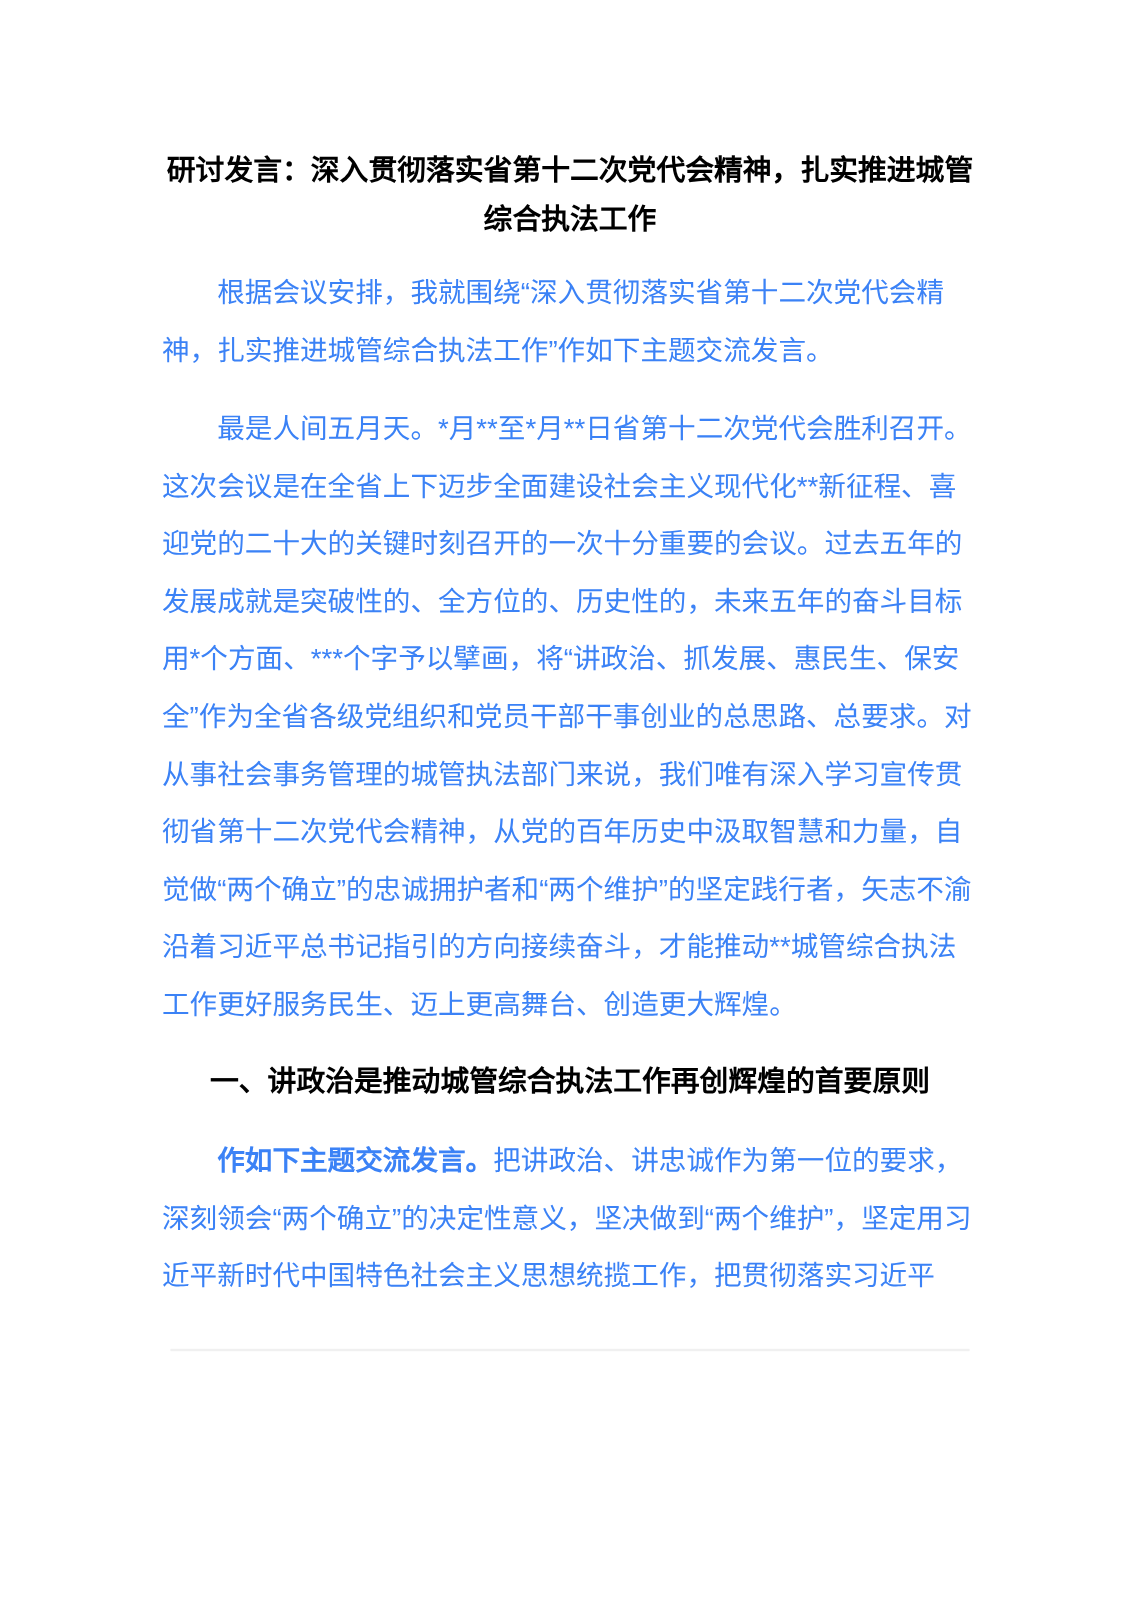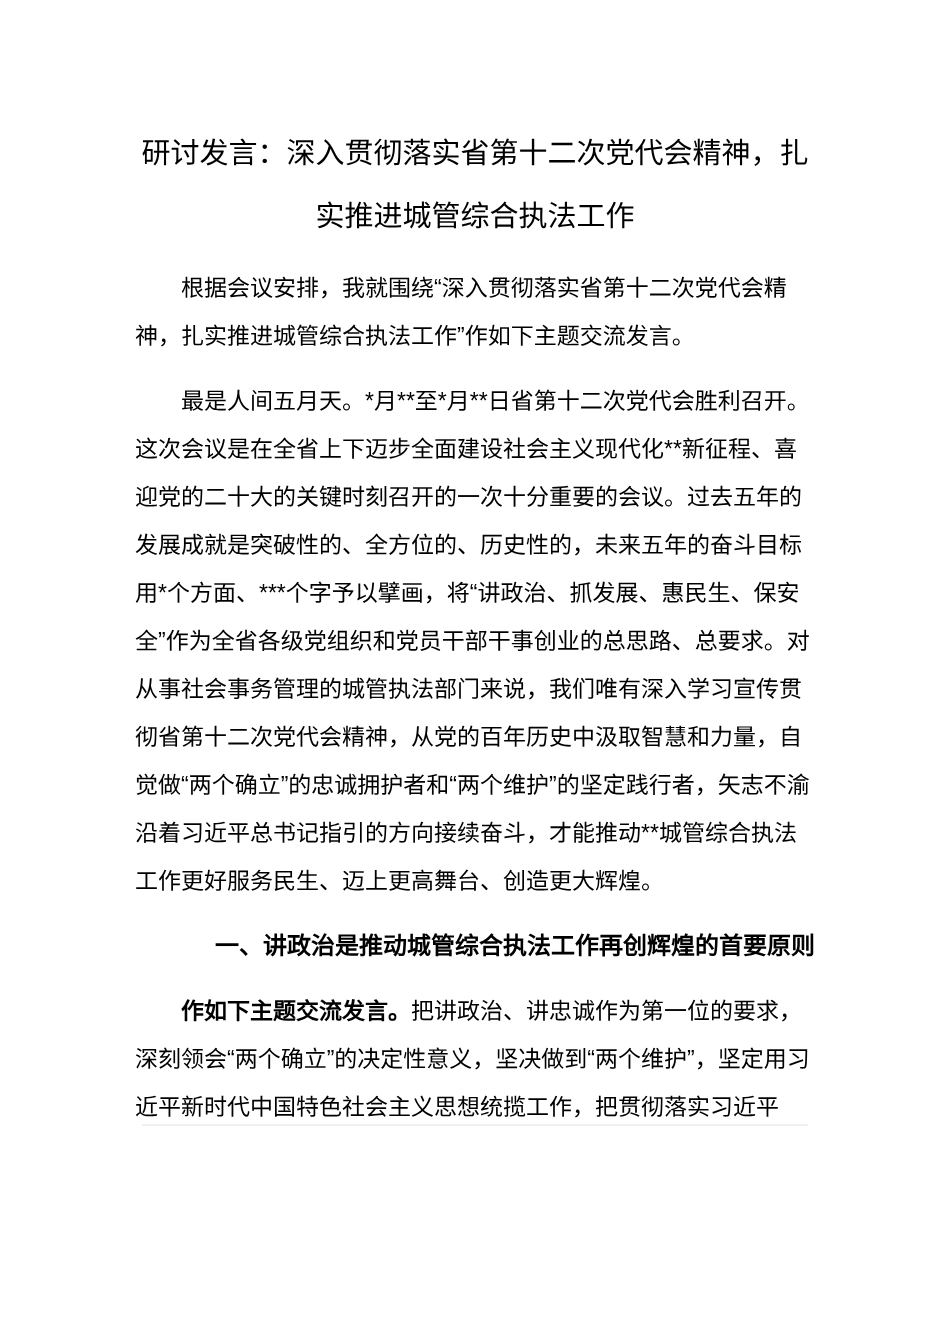--- a/index.html
+++ b/index.html
@@ -17,42 +17,42 @@
     box-sizing: border-box;
     width: 950px;
     height: 1344px;
     padding: 122px 135px 0 135px;
     background: #ffffff;
     color: #000000;
     font-family: "Liberation Sans", "DejaVu Sans", sans-serif;
   }
   .doc-title {
     margin: 0 0 16px 0;
-    font-size: 29px;
-    font-weight: 400;
-    line-height: 63px;
+    font-size: 24px;
+    font-weight: 700;
+    line-height: 41px;
     text-align: center;
     color: #000000;
   }
   .body-para {
     margin: 0 0 17px 0;
     font-size: 23px;
     line-height: 48px;
     text-indent: 2em;
     text-align: left;
-    color: #000000;
+    color: #3b82f6;
     word-break: break-all;
     overflow-wrap: anywhere;
   }
   .section-heading {
     margin: 14px 0 17px 0;
     font-size: 24px;
     font-weight: 700;
     line-height: 48px;
-    text-align: right;
+    text-align: center;
     color: #000000;
   }
   .lead-bold {
     font-weight: 700;
   }
   .cut-line {
     position: absolute;
     left: 142px;
     top: 1124px;
     width: 666px;

